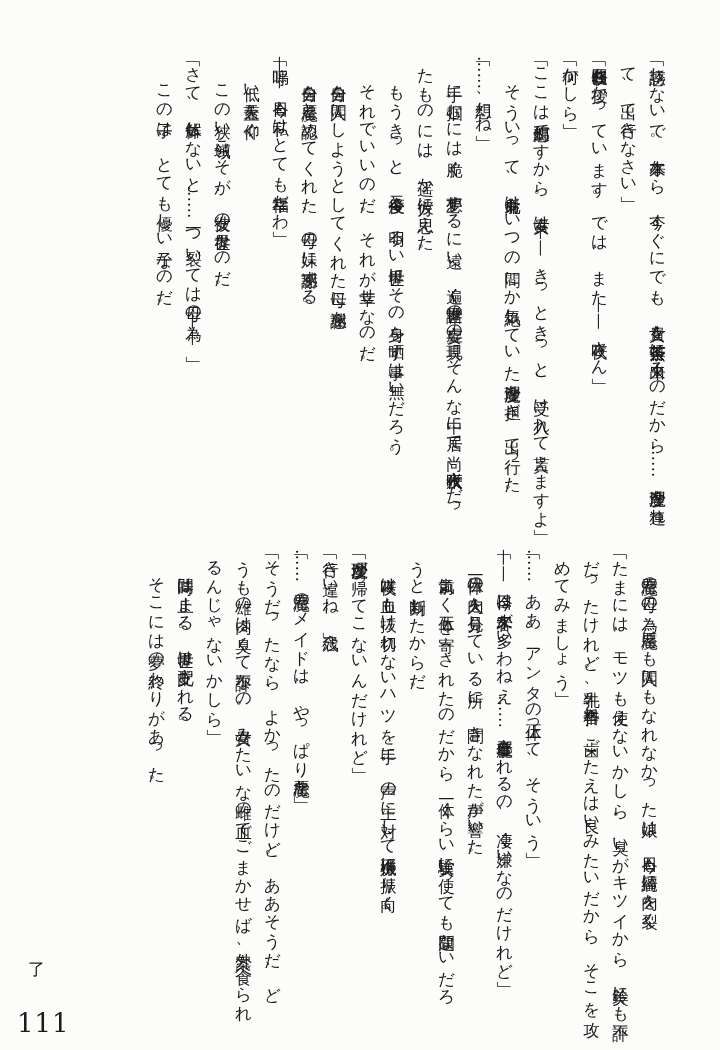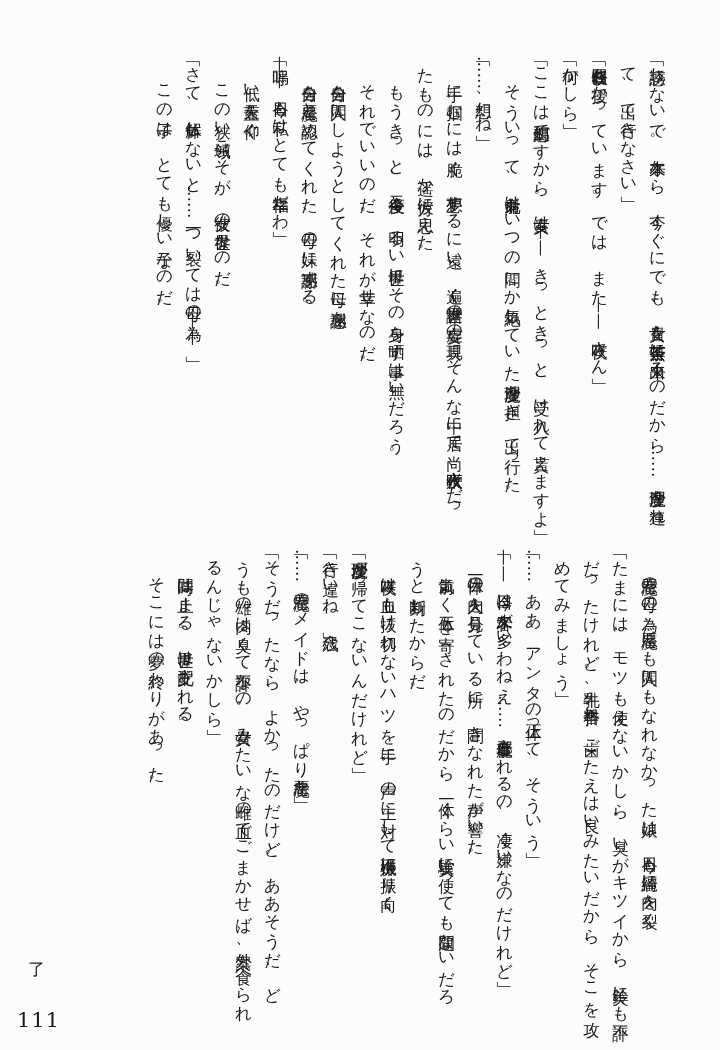--- a/index.html
+++ b/index.html
@@ -48,21 +48,21 @@
     position: absolute;
     left: 26px;
     top: 950px;
     font-size: 17px;
     writing-mode: vertical-rl;
   }
   .page-number {
     position: absolute;
     left: 17px;
     top: 1008px;
-    font-size: 21px;
+    font-size: 26px;
     letter-spacing: 1px;
     font-family: "DejaVu Serif", serif;
   }
 </style>
 </head>
 <body>
 
 <div class="page">
 
   <div class="vblock block-top">

